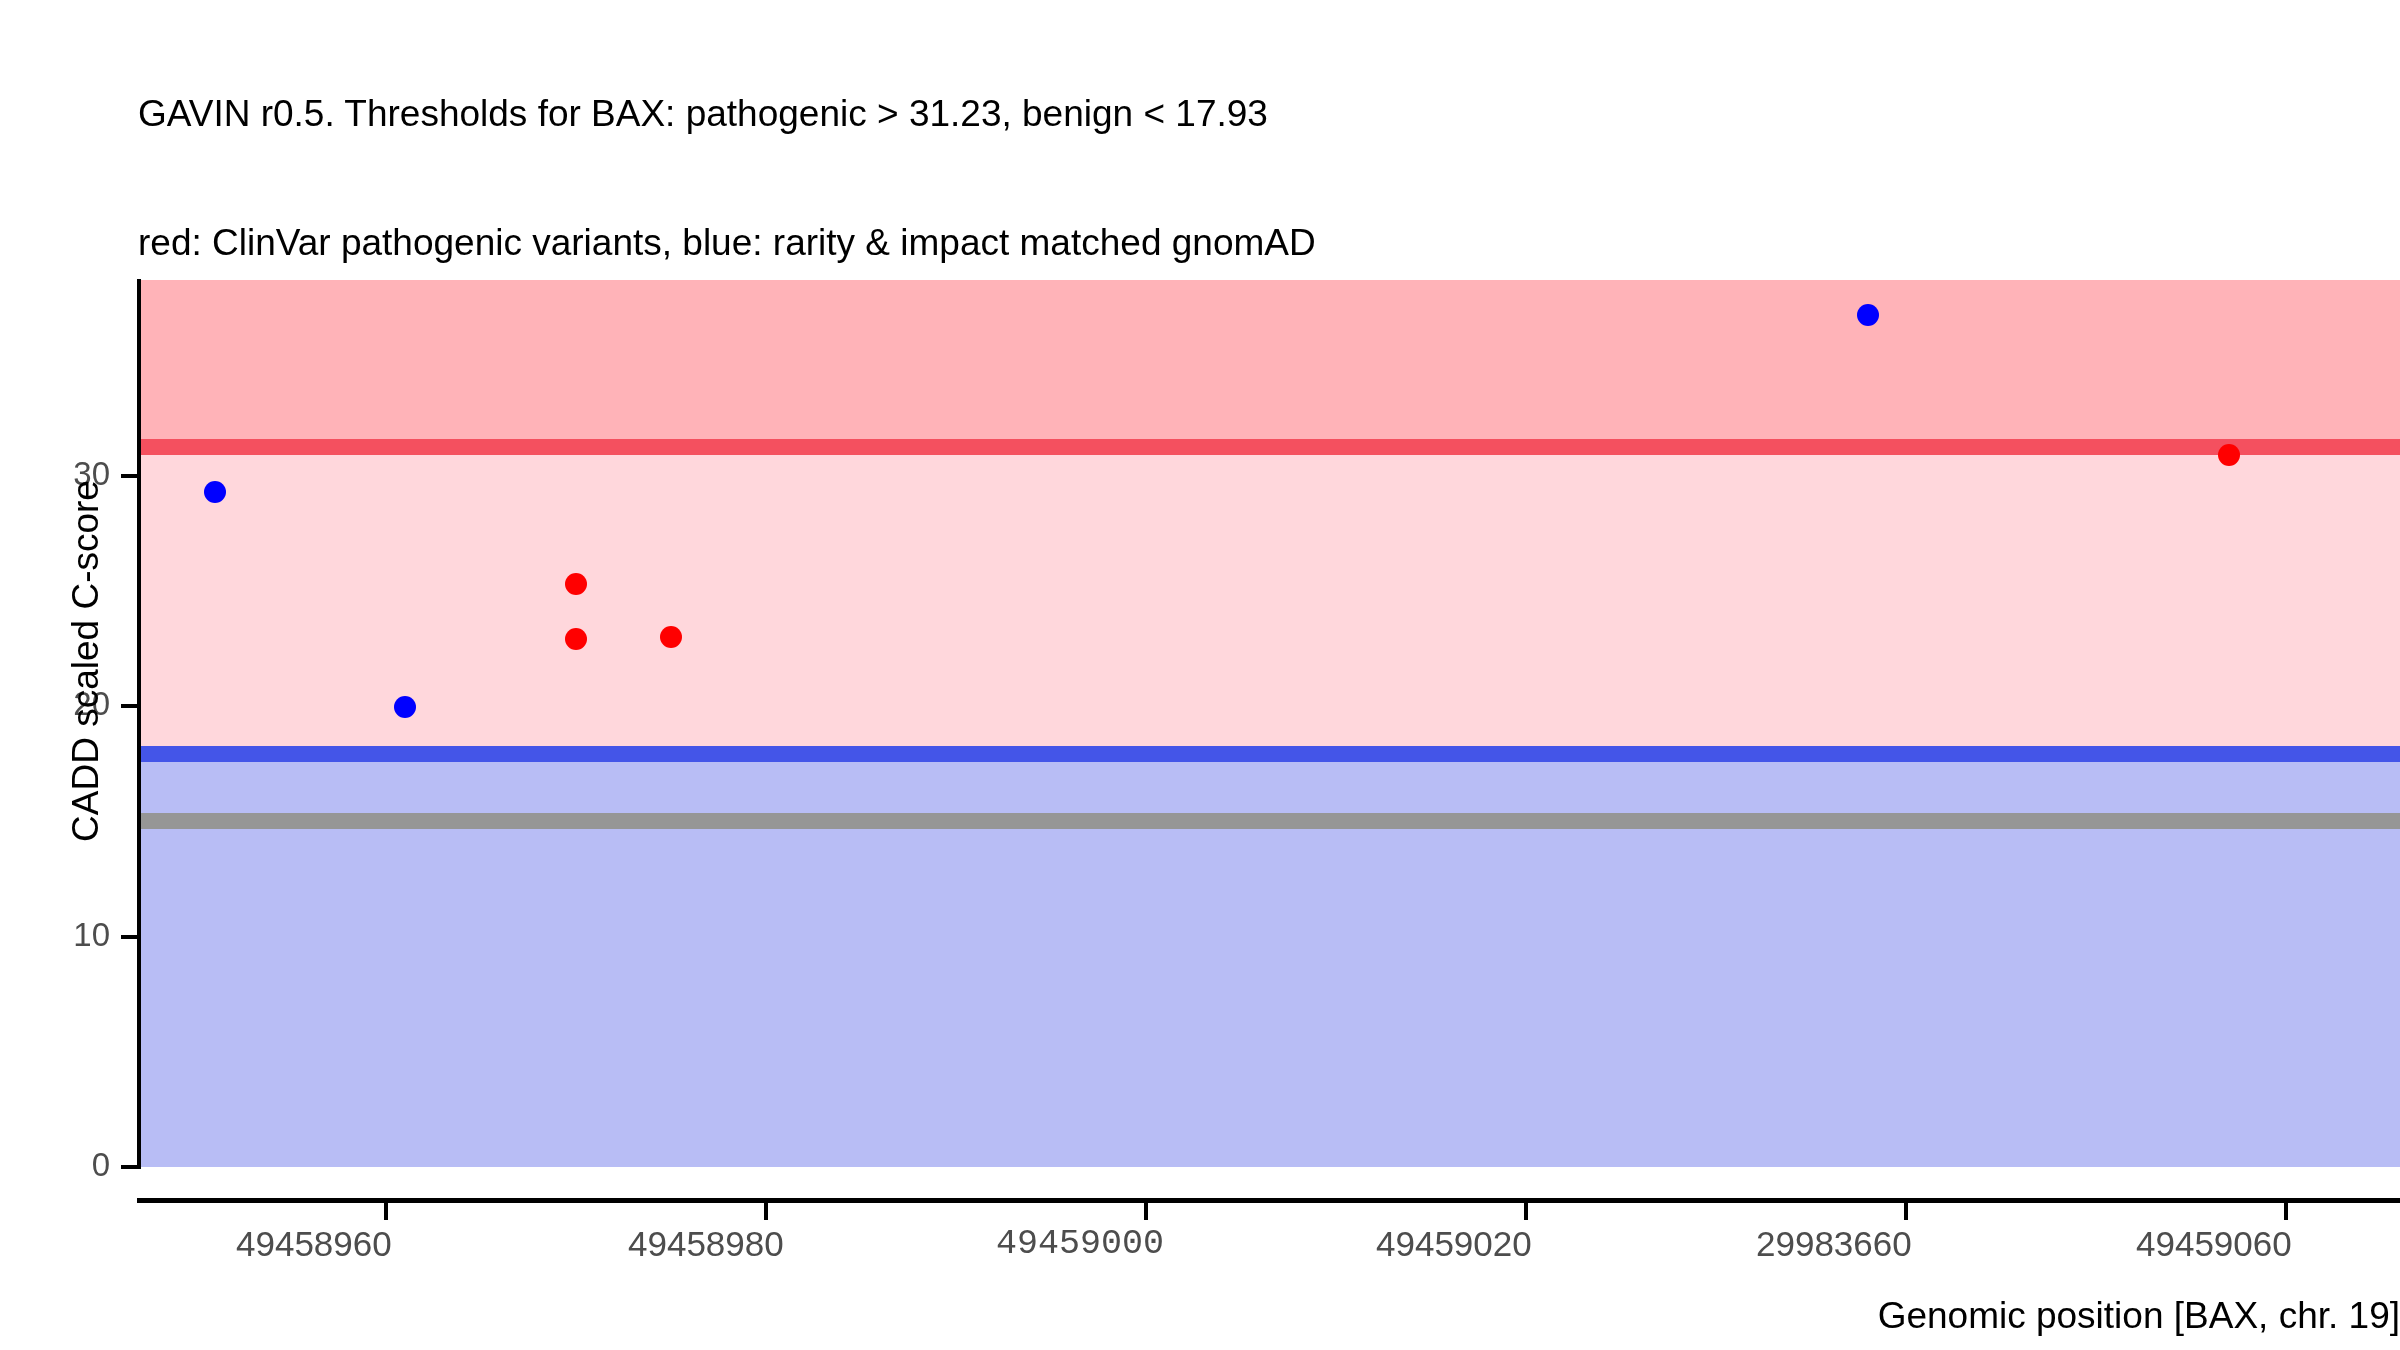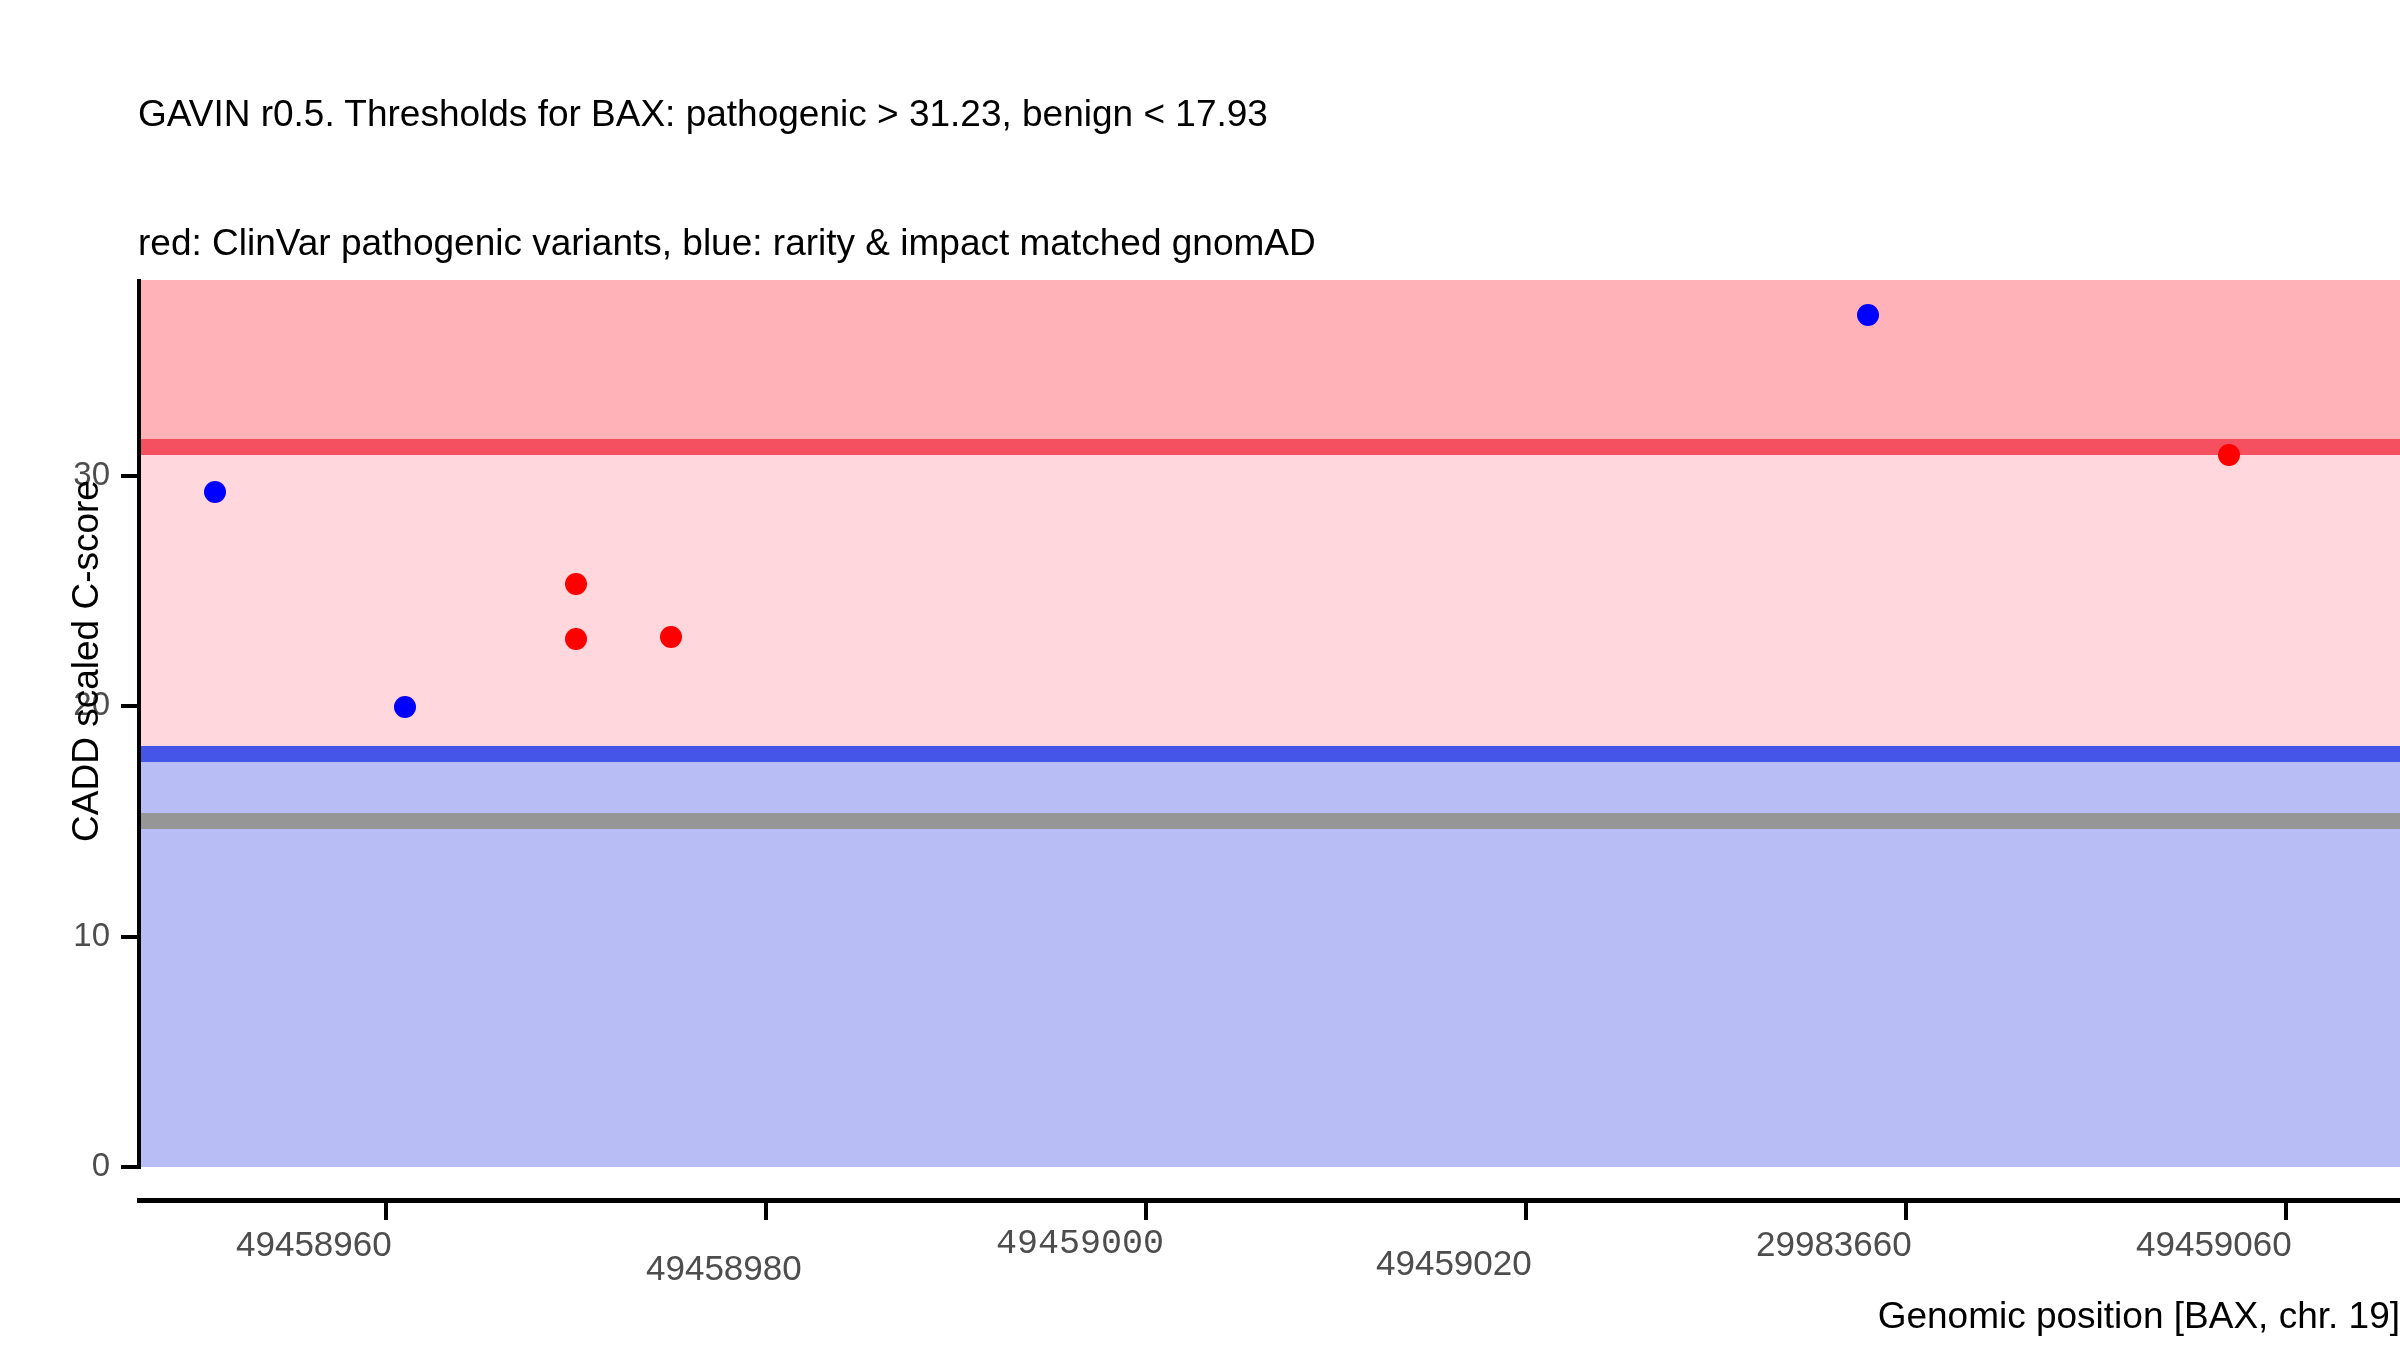--- a/index.html
+++ b/index.html
@@ -88,25 +88,25 @@
       <div class="ytick-label" style="top: 915.61px;">10</div>
       <div class="ytick" style="top: 704.221px;"></div>
       <div class="ytick-label" style="top: 685.221px;">20</div>
       <div class="ytick" style="top: 473.831px;"></div>
       <div class="ytick-label" style="top: 454.831px;">30</div>
     </div>
   <div id="xticks">
       <div class="xtick" style="left: 384px;"></div>
       <div class="xtick-label" style="left: 236px;">49458960</div>
       <div class="xtick" style="left: 764px;"></div>
-      <div class="xtick-label" style="left: 646px; margin-top: 24px;">49458980</div>
+      <div class="xtick-label" style="left: 628px;">49458980</div>
       <div class="xtick" style="left: 1144px;"></div>
       <div class="xtick-label" style="left: 996px; font-family: Liberation Mono, monospace;">49459000</div>
       <div class="xtick" style="left: 1524px;"></div>
-      <div class="xtick-label" style="left: 1376px; margin-top: 19px;">49459020</div>
+      <div class="xtick-label" style="left: 1376px;">49459020</div>
       <div class="xtick" style="left: 1904px;"></div>
       <div class="xtick-label" style="left: 1756px;">29983660</div>
       <div class="xtick" style="left: 2284px;"></div>
       <div class="xtick-label" style="left: 2136px;">49459060</div>
     </div>
 
   <div class="ylab">CADD scaled C-score</div>
   <div class="xlab">Genomic position [BAX, chr. 19]</div>
 
 </div>

